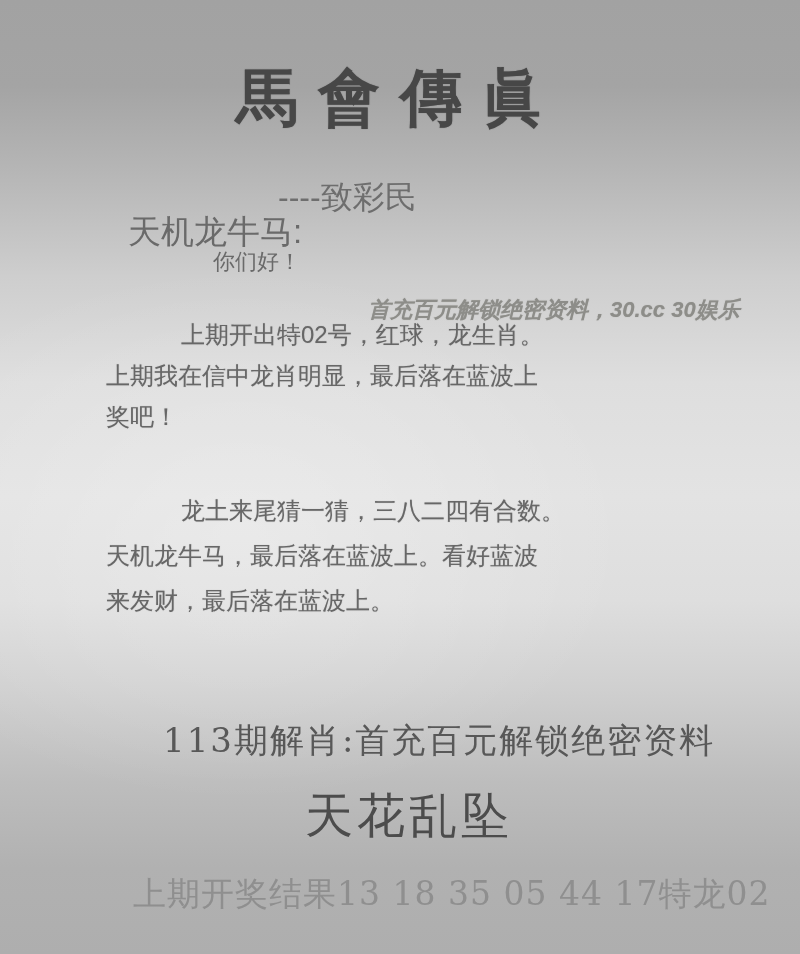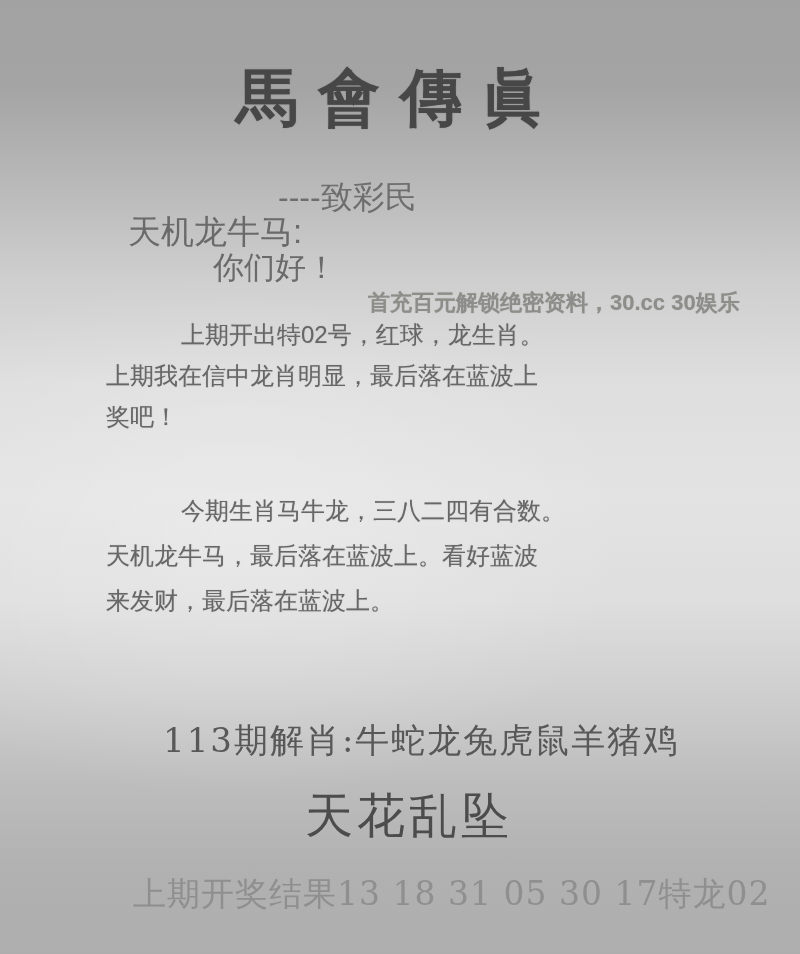--- a/index.html
+++ b/index.html
@@ -51,30 +51,31 @@
   }
   .salutation {
     top: 210px;
     left: 128px;
     font-size: 33px;
     color: #6a6a6a;
   }
   .greeting {
     top: 247px;
     left: 213px;
-    font-size: 31px;
+    font-size: 22px;
     color: #6a6a6a;
   }
   .watermark {
-    top: 288px;
+    top: 295px;
     left: 368px;
     font-size: 22px;
     font-weight: 700;
     color: #8d8d89;
     text-shadow: 0 0 1px rgba(150,150,145,0.6);
+    font-style: italic;
   }
   .para {
     position: absolute;
     left: 106px;
     width: 630px;
     color: #676767;
     font-size: 24px;
     text-shadow: 0 0 1px rgba(110,110,110,0.45);
   }
   .para .line { white-space: nowrap; }
@@ -124,24 +125,24 @@
 
   <div class="txt watermark">首充百元解锁绝密资料，30.cc 30娱乐</div>
 
   <div class="para para1">
     <div class="line indent">上期开出特02号，红球，龙生肖。</div>
     <div class="line">上期我在信中龙肖明显，最后落在蓝波上</div>
     <div class="line">奖吧！</div>
   </div>
 
   <div class="para para2">
-    <div class="line indent">今期生肖马牛龙，三八二四有合数。</div>
+    <div class="line indent">龙土来尾猜一猜，三八二四有合数。</div>
     <div class="line">天机龙牛马，最后落在蓝波上。看好蓝波</div>
     <div class="line">来发财，最后落在蓝波上。</div>
   </div>
 
-  <div class="txt zodiac-line">113期解肖:牛蛇龙兔虎鼠羊猪鸡</div>
+  <div class="txt zodiac-line">113期解肖:首充百元解锁绝密资料</div>
 
   <div class="txt idiom">天花乱坠</div>
 
-  <div class="txt results">上期开奖结果13 18 31 05 30 17特龙02</div>
+  <div class="txt results">上期开奖结果13 18 35 05 44 17特龙02</div>
 
 </div>
 
 </body></html>

